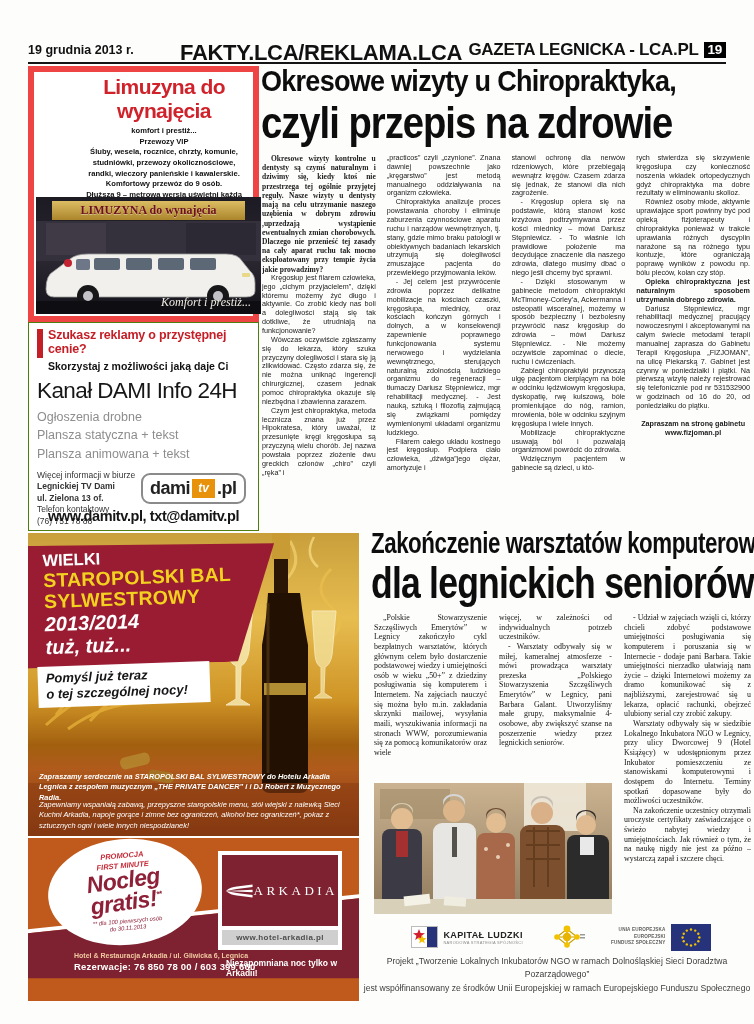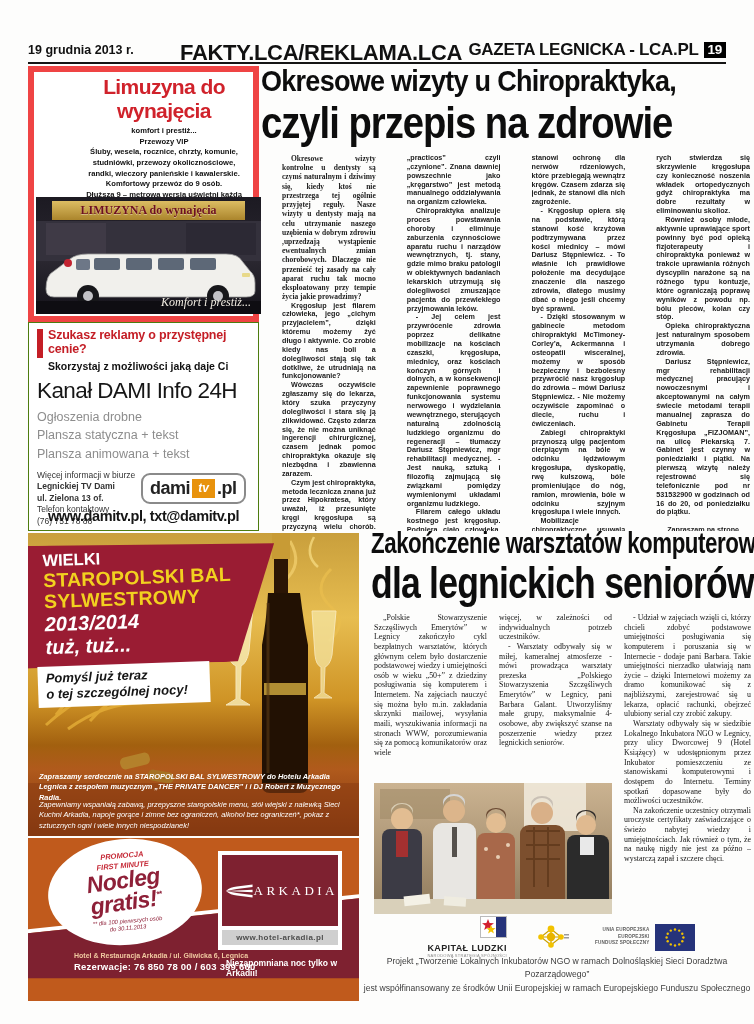--- a/index.html
+++ b/index.html
@@ -67,40 +67,40 @@
   .ark-url{height:15px;background:#cfcfcf;margin-top:4px;text-align:center;font-size:8px;color:#4d4d4d;font-weight:bold;line-height:15px;letter-spacing:0.4px;}
   .ark-addr{position:absolute;left:46px;top:114px;color:#f0c9a0;font-size:7px;font-weight:bold;}
   .ark-res{position:absolute;left:46px;top:123px;color:#fff;font-weight:bold;font-size:9.5px;letter-spacing:0.2px;}
   .ark-slogan{position:absolute;left:198px;top:120px;color:#fff;font-weight:bold;font-size:8.5px;}
   
   .chiro-t1{position:absolute;left:261px;top:64px;font-weight:bold;font-size:30px;letter-spacing:-0.8px;
             transform:scaleX(0.9);transform-origin:left top;white-space:nowrap;color:#0d0d0d;}
   .chiro-t2{position:absolute;left:261px;top:97px;font-weight:bold;font-size:45px;letter-spacing:-1.2px;
             transform:scaleX(0.85);transform-origin:left top;white-space:nowrap;color:#0d0d0d;}
   .chiro-cols{position:absolute;left:262px;top:154px;width:488px;height:377px;display:flex;gap:11px;}
-  .ncol{flex:1;overflow:hidden;text-align:justify;font-size:7.2px;line-height:1.23;color:#212121;margin-left:20px;}
-  .ncol p{margin:0;text-indent:9px;font-weight:bold;}
+  .ncol{flex:1;overflow:hidden;text-align:justify;font-size:7.2px;line-height:1.23;color:#212121;}
+  .ncol p{margin:0;text-indent:9px;}
   .ncol p.cont{text-indent:0;}
   .ncol p.lead{font-family:"Liberation Serif",serif;font-weight:bold;font-size:7.5px;}
   .ncol p.boldp{font-weight:bold;}
   .ncol p.centerp{text-align:center;text-indent:0;font-weight:bold;margin-top:9px;}
   
   .sen-t1{position:absolute;left:371px;top:527px;font-weight:bold;font-size:29px;letter-spacing:-0.6px;
           transform:scaleX(0.77);transform-origin:left top;white-space:nowrap;color:#0d0d0d;}
   .sen-t2{position:absolute;left:371px;top:557px;font-weight:bold;font-size:45px;letter-spacing:-1px;
           transform:scaleX(0.79);transform-origin:left top;white-space:nowrap;color:#0d0d0d;}
   .sen-cols{position:absolute;left:374px;top:613px;width:377px;display:flex;gap:12px;align-items:flex-start;}
   .scol{width:113px;flex:none;font-family:"Liberation Serif",serif;font-size:7.9px;line-height:1.22;text-align:justify;color:#141414;}
   .scol p{margin:0;text-indent:9px;}
   .scol p.cont{text-indent:0;}
   .scol.h166{height:166px;overflow:hidden;}
   .scol.h292{width:127px;height:292px;overflow:hidden;}
   .sen-photo{position:absolute;left:374px;top:783px;width:238px;height:131px;}
   .sen-logos{position:absolute;left:372px;top:918px;width:378px;height:38px;display:flex;align-items:center;justify-content:center;gap:26px;}
-  .kl{display:flex;align-items:flex-end;gap:5px;flex-direction:column;}
+  .kl{display:flex;align-items:center;gap:5px;}
   .kl-t1{font-weight:bold;font-size:9px;letter-spacing:0.4px;color:#222;}
   .kl-t2{font-size:4px;color:#8c8c8c;letter-spacing:0.3px;}
   .ue{display:flex;align-items:center;gap:5px;}
   .ue-txt{text-align:right;font-size:4.6px;line-height:1.5;color:#5c5c5c;font-weight:bold;letter-spacing:0.2px;}
   .sen-cap{position:absolute;left:360px;top:955px;width:394px;text-align:center;font-size:8.6px;line-height:1.55;color:#3d3d3d;}
 </style>
 </head>
 <body>
 
 <div class="page">

